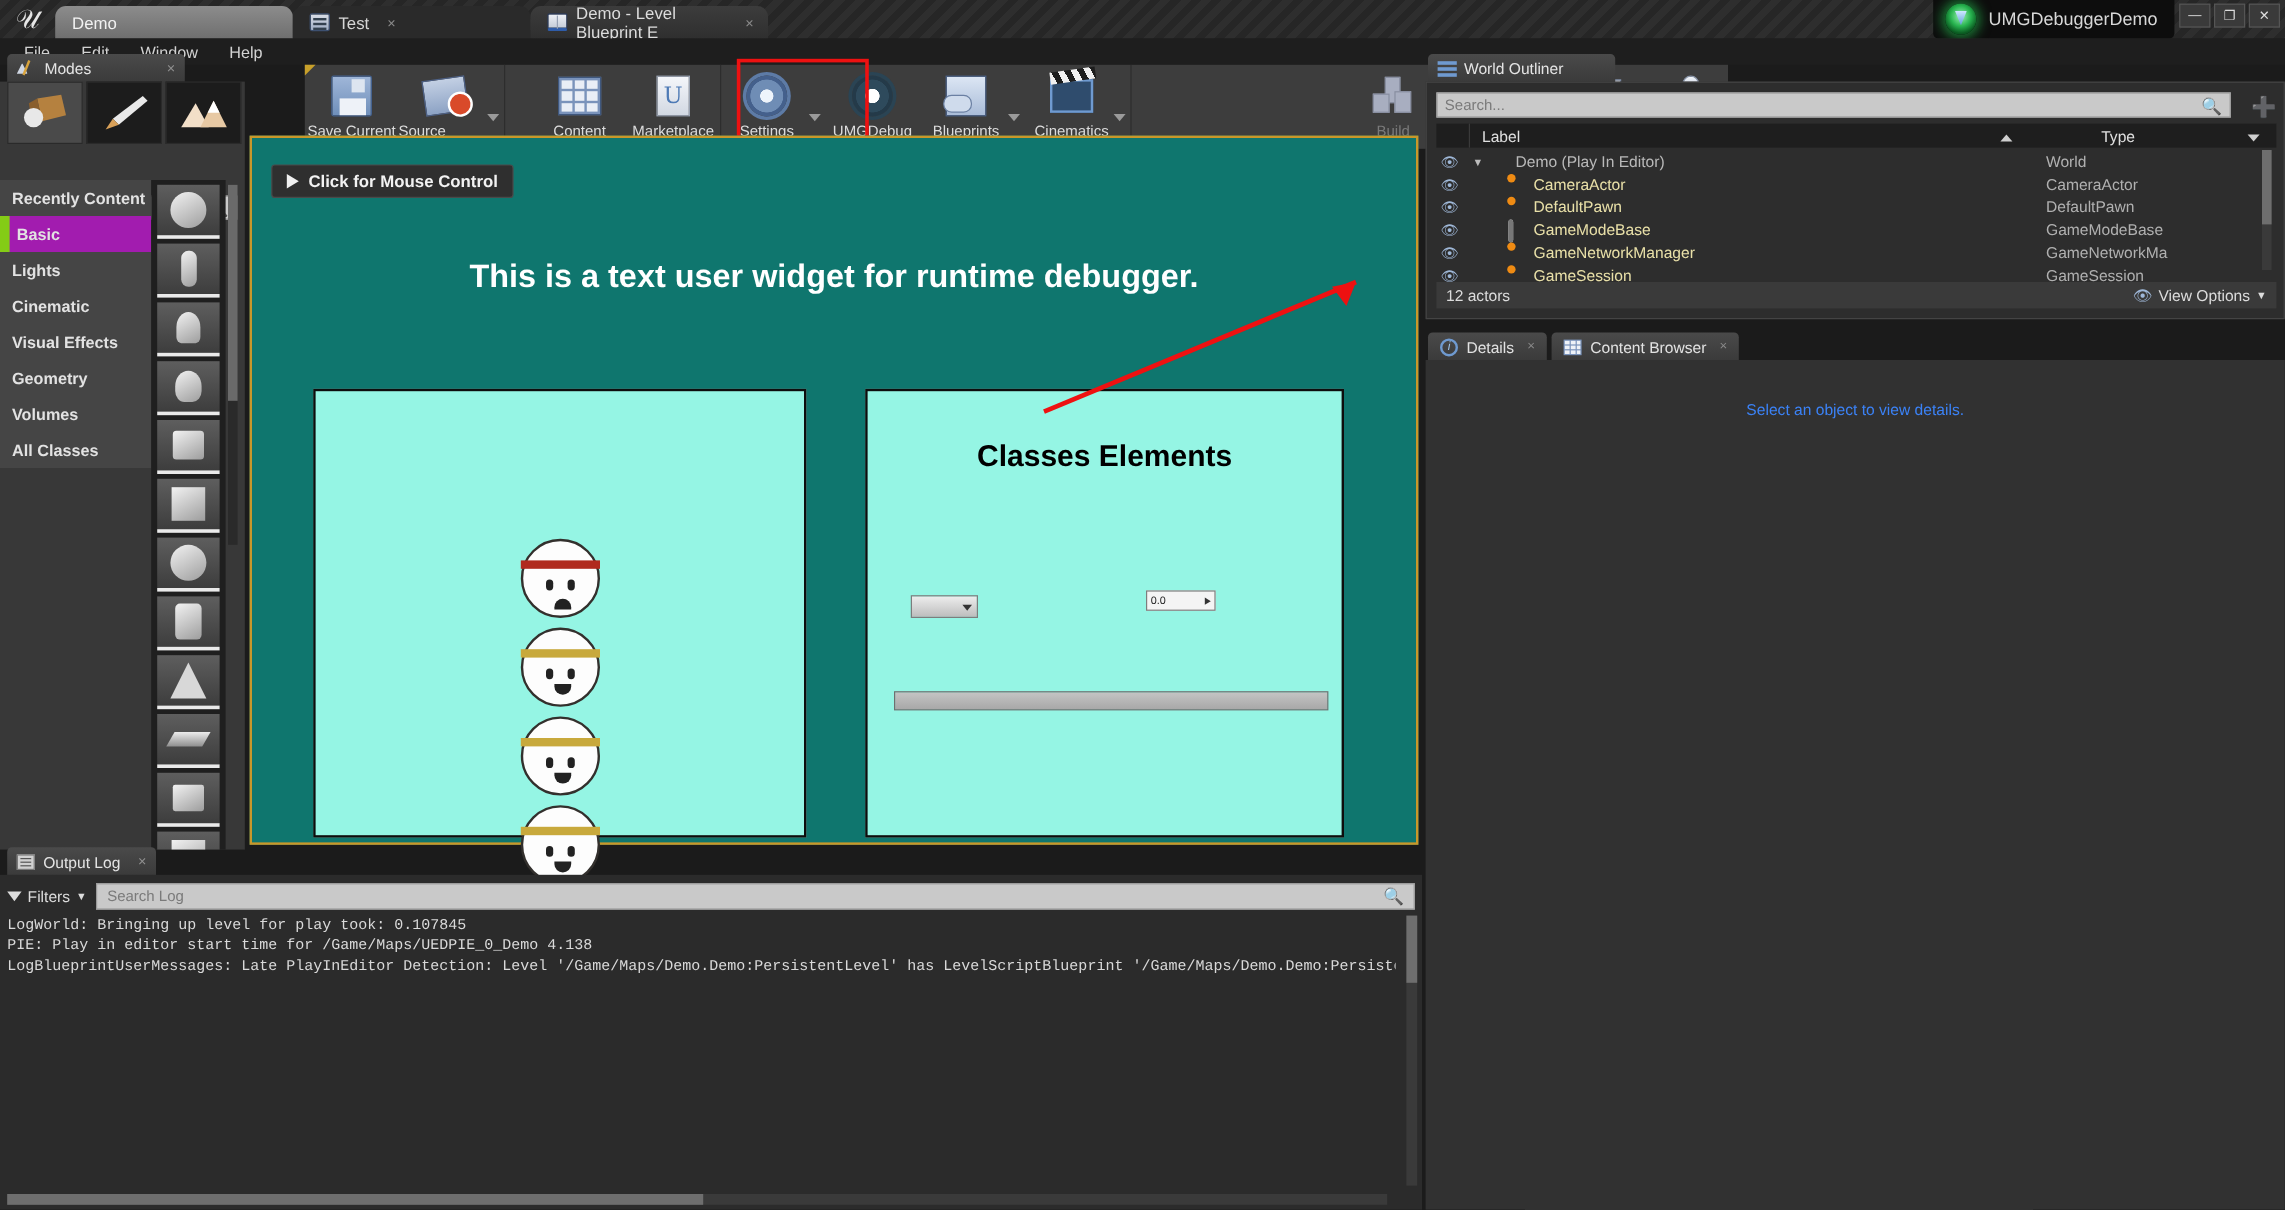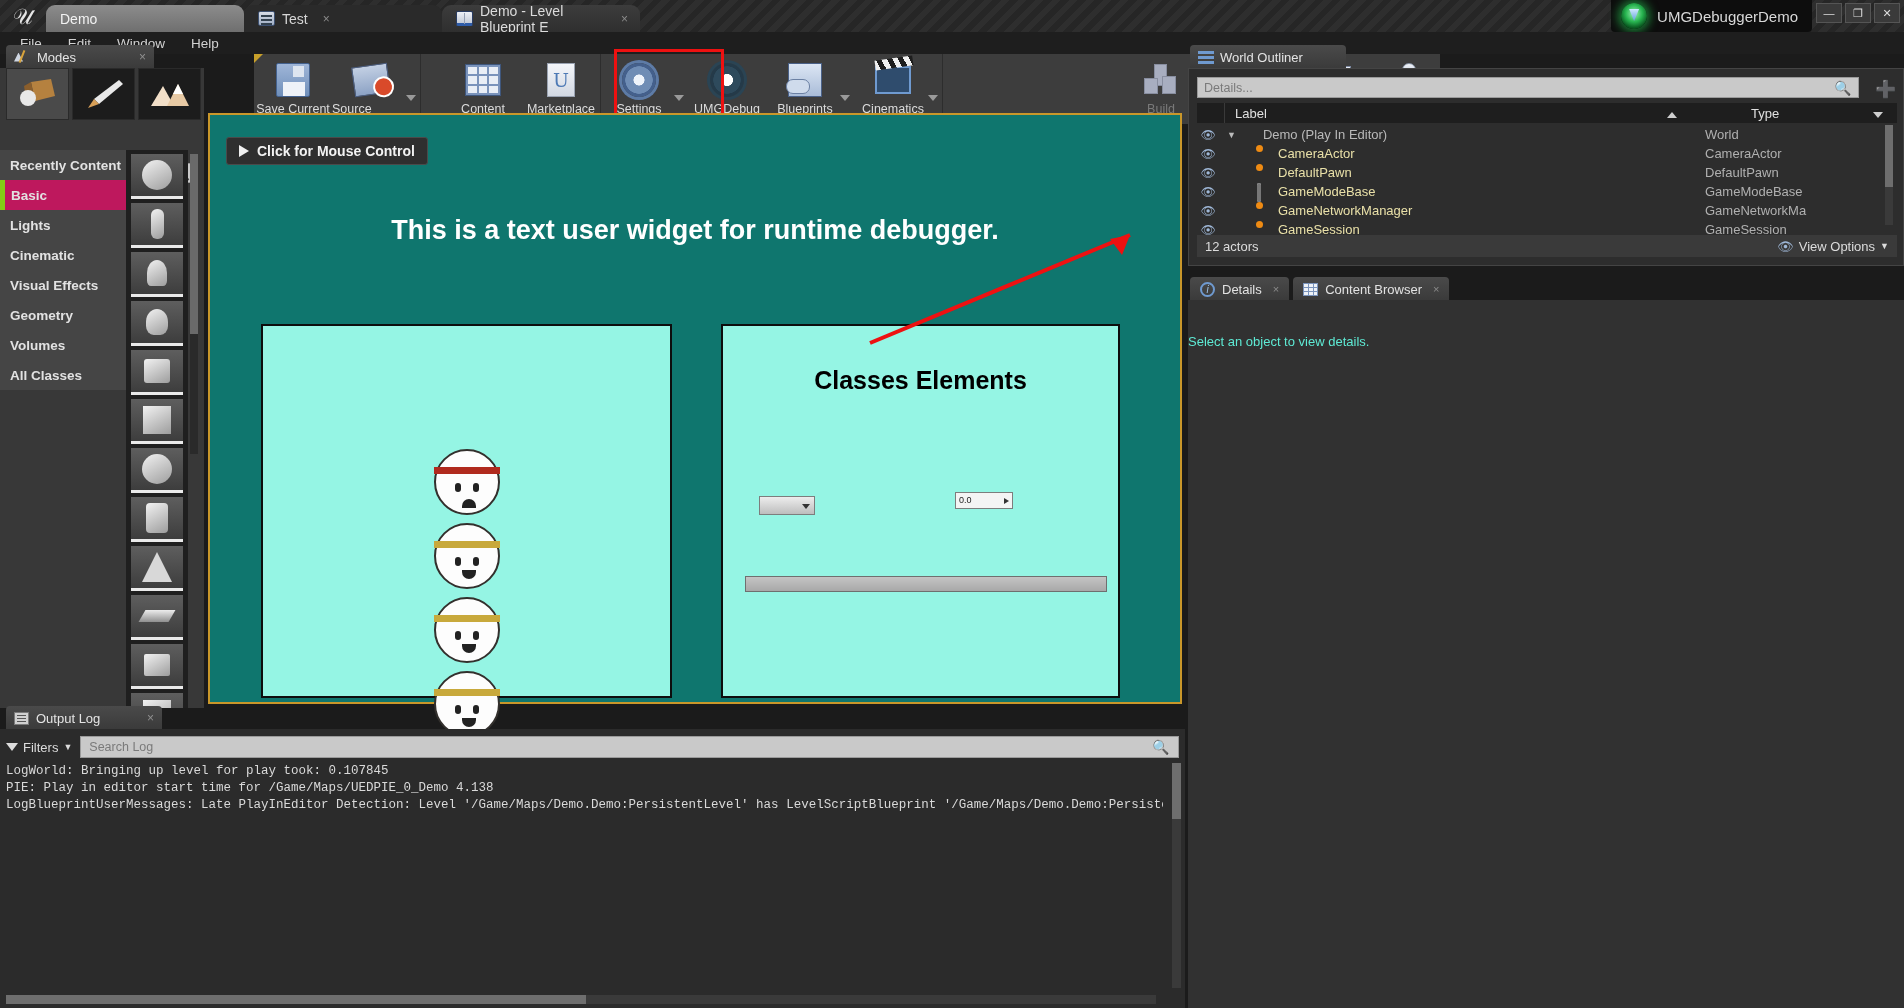--- a/index.html
+++ b/index.html
@@ -122,21 +122,21 @@
   .mbtn { width:63px; height:52px; background:#1c1c1c; border:1px solid #2a2a2a;
           display:flex;align-items:center;justify-content:center; }
   .mbtn.sel { background:#4a4a4a; }
   #search-classes { position:absolute; left:6px; top:56px; width:192px; height:20px;
           background:#c9c9c9; border:1px solid #9a9a9a; display:flex; align-items:center;
           padding:0 6px; font-size:12.5px; color:#7a7a7a;margin-top:39px; }
   #search-classes .mag { margin-left:auto; color:#4a4a4a; font-size:13px; }
   #cat-list { position:absolute; left:0; top:82px; width:126px; }
   .cat { height:30px; display:flex; align-items:center; padding-left:10px; font-size:13.5px;
          color:#e2e2e2; font-weight:bold; background:#454545; }
-  .cat.sel { background:#be185d; border-left:5px solid #84cc16; padding-left:6px; }
+  .cat.sel { background:#a21caf; border-left:8px solid #84cc16; padding-left:6px; }
   #asset-col { position:absolute; left:126px; top:82px; width:62px; bottom:0;
                background:#1f1f1f; overflow:hidden; }
   .asset { width:52px;height:45px;margin:4px auto 3px; background:linear-gradient(#5e5e5e,#3d3d3d);
            border-bottom:3px solid #eaeaea; display:flex;align-items:center;justify-content:center;}
   .sh { background:linear-gradient(150deg,#f2f2f2,#9d9d9d); }
   .sh.sphere{width:30px;height:30px;border-radius:50%;}
   .sh.cube{width:28px;height:28px;}
   .sh.cyl{width:22px;height:30px;border-radius:4px;}
   .sh.cone{width:0;height:0;background:none;border-left:15px solid transparent;
            border-right:15px solid transparent;border-bottom:30px solid #d8d8d8;}
@@ -230,24 +230,24 @@
   #det-tabs { position:absolute; left:1190px; top:277px; width:716px; height:24px; display:flex; gap:4px;}
   .dtab { height:24px; background:linear-gradient(#4a4a4a,#3a3a3a); border-radius:4px 4px 0 0;
       display:flex; align-items:center; gap:7px; padding:0 10px; font-size:13px; color:#e2e2e2; }
   .dtab .x{color:#8b8b8b;font-size:11px;margin-left:4px;}
   .info-ico{width:15px;height:15px;border-radius:50%;border:2px solid #6f9ad0;color:#9fc4ea;
       font-size:10px;display:flex;align-items:center;justify-content:center;font-style:italic;}
   .cb-ico{width:15px;height:13px;background:#7a93bb;display:grid;grid-template-columns:repeat(3,1fr);
       grid-template-rows:repeat(3,1fr);gap:1px;padding:1px;}
   .cb-ico i{background:#eef2f8;}
   #details { position:absolute; left:1188px; top:300px; width:716px; height:708px; background:#313131; }
-  #det-msg { position:absolute; left:0; right:0; top:34px; font-size:13px; color:#5eead4; }
+  #det-msg { position:absolute; left:0; right:0; top:34px; text-align:center; font-size:13px; color:#3b82f6; }
 
   
-  #log-tab { position:absolute; left:6px; top:706px; width:156px; height:24px;
+  #log-tab { position:absolute; left:6px; top:706px; width:124px; height:24px;
       background:linear-gradient(#4a4a4a,#3a3a3a); border-radius:4px 4px 0 0;
       display:flex;align-items:center;gap:7px;padding:0 8px; }
   #log-tab .lbl{font-size:13px;color:#e4e4e4;}
   #log-tab .x{margin-left:auto;color:#909090;font-size:12px;}
   .log-ico{width:15px;height:13px;background:#d0d0d0;border:1px solid #7a7a7a;position:relative;}
   .log-ico:after{content:"";position:absolute;left:2px;top:2px;width:9px;height:1px;background:#555;
       box-shadow:0 3px 0 #555,0 6px 0 #555;}
   #logpanel { position:absolute; left:0; top:729px; width:1185px; height:279px; background:#2b2b2b; }
   #log-toolbar { position:absolute; left:0; top:6px; width:1185px; height:24px; display:flex;
       align-items:center; gap:8px; padding:0 6px; }
@@ -585,21 +585,21 @@
   <span class="list-ico">
       <i></i>
       <i></i>
       <i></i>
     </span>
   <span class="lbl">World Outliner</span>
 </div>
 
 <div id="outliner">
   <div id="wo-search">
-    <span>Details...</span>
+    <span>Search...</span>
     <span class="mag">🔍</span>
   </div>
   <div id="wo-plus">➕</div>
 
   <div id="wo-head">
     <div class="c1"></div>
     <div class="c2">
       <span>Label</span>
       <span class="sortcaret up"></span>
     </div>

